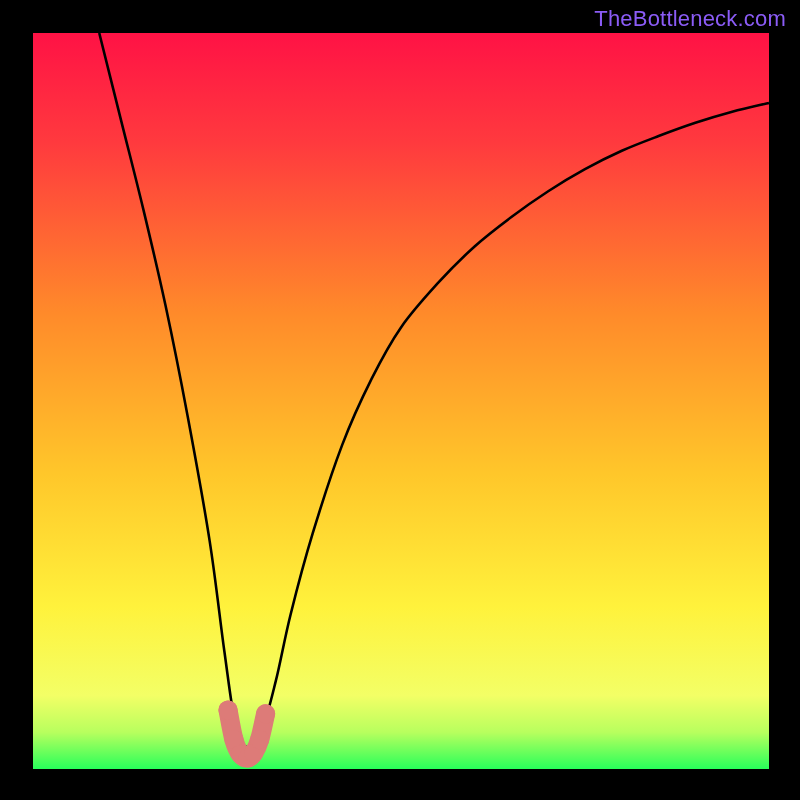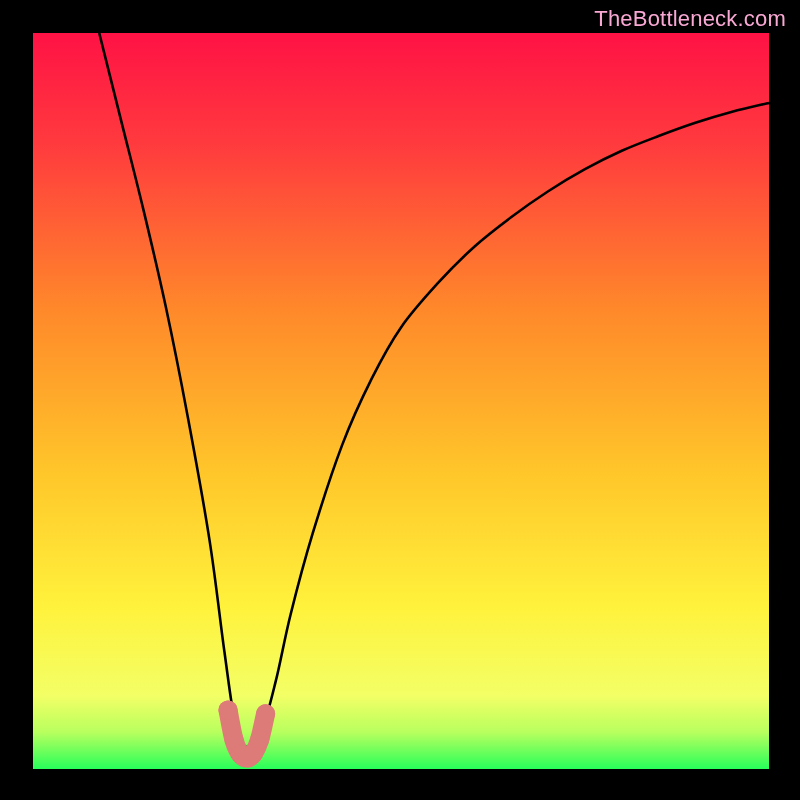--- a/index.html
+++ b/index.html
@@ -24,21 +24,21 @@
     top: 33px;
     left: 33px;
     width: 736px;
     height: 736px;
     
   }
   .watermark {
     position: absolute;
     top: 6px;
     right: 14px;
-    color: #f9a8d4;
+    color: #8b5cf6;
     font-size: 22px;
     letter-spacing: 0.2px;
     user-select: none;
   }
   svg.curve {
     position: absolute;
     top: 33px;
     left: 33px;
     width: 736px;
     height: 736px;

